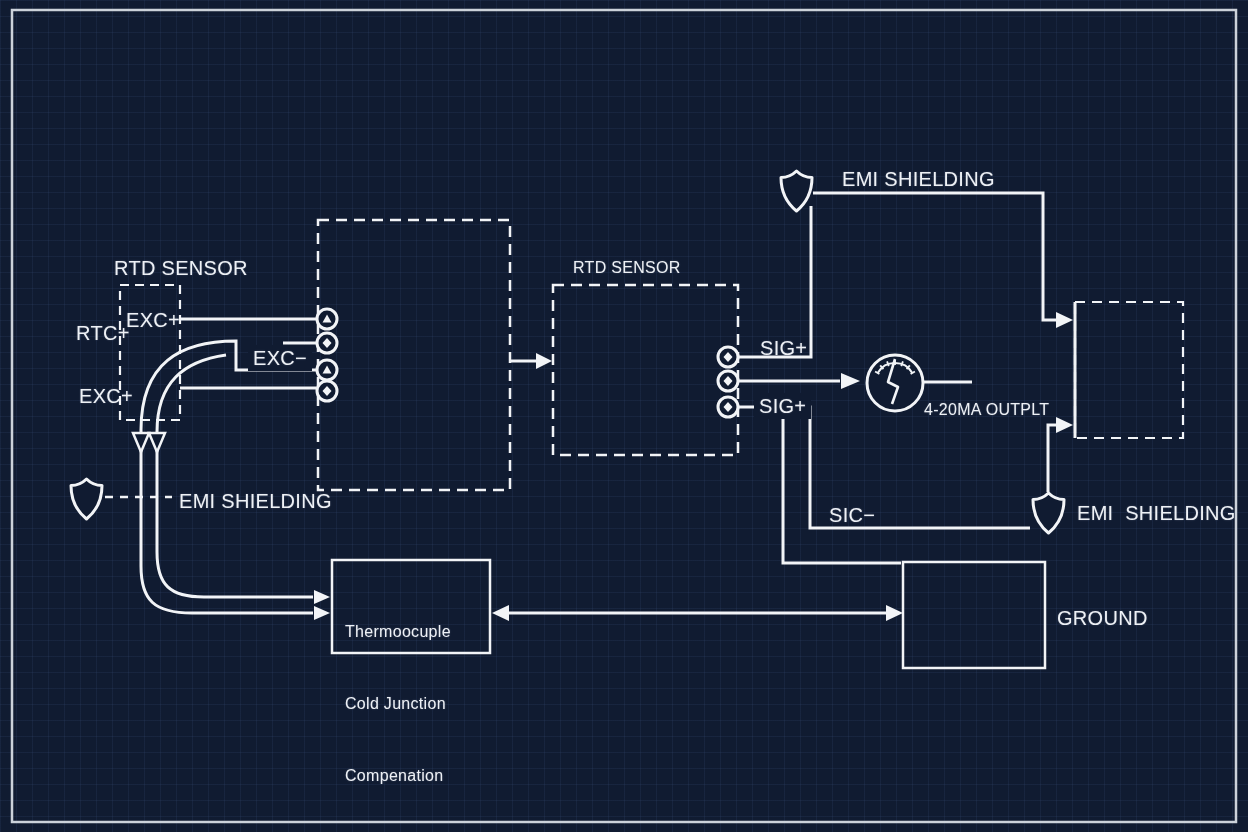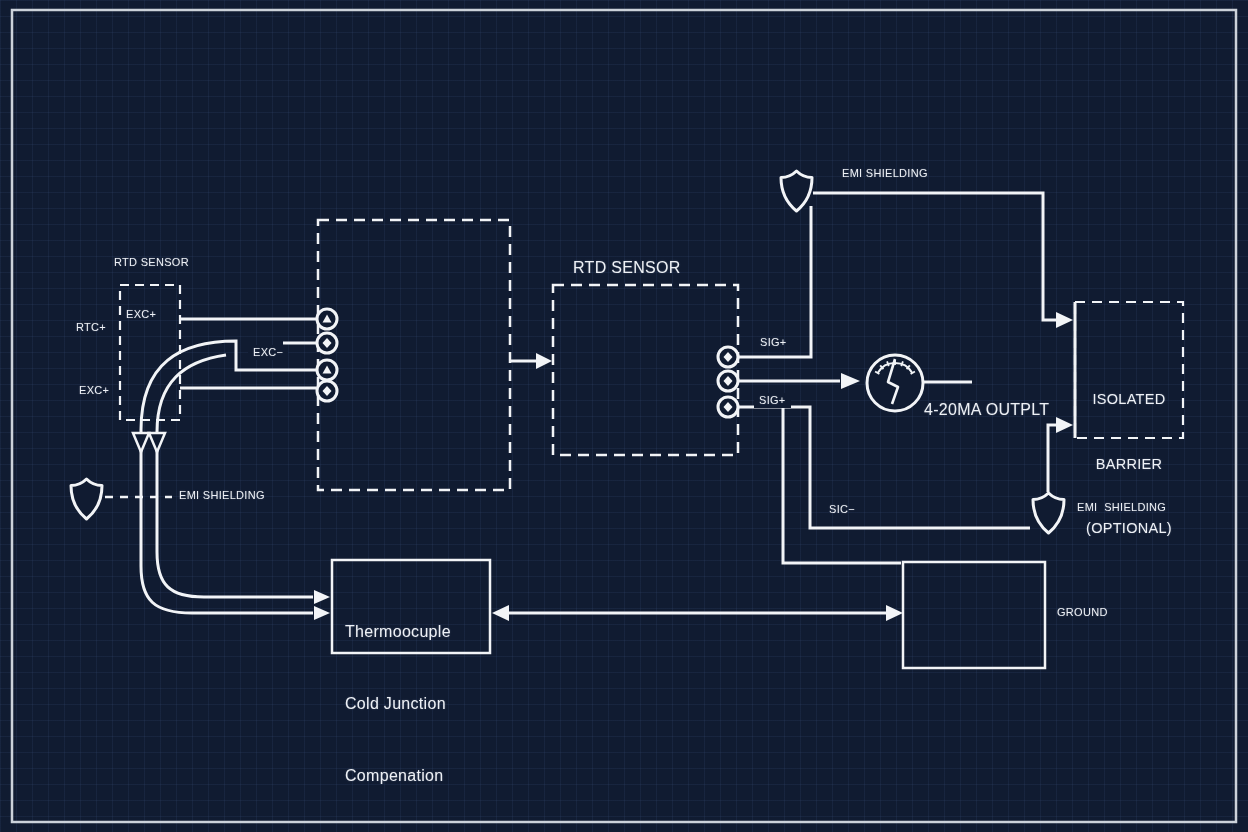--- a/index.html
+++ b/index.html
@@ -16,21 +16,21 @@
   svg.overlay{position:absolute;left:0;top:0;}
   .lbl{
     position:absolute;color:#eef1f6;letter-spacing:0.3px;
     white-space:pre;line-height:1.2;
     text-shadow:0 0 2px rgba(230,240,255,0.25);
   }
   .lbl.masked{background:#101b31;padding:1px 5px;}
   .block-text{line-height:24px;font-size:17px;font-weight:500;}
   .center{text-align:center;}
   .s14{font-size:14.5px;}
-  .s15{font-size:11px;}
+  .s15{font-size:20px;}
   .s16{font-size:16px;}
 </style>
 </head>
 <body>
 
 <div class="stage">
 
   <svg class="overlay" width="1248" height="832" viewBox="0 0 1248 832">
 
     <rect x="12" y="10" width="1224" height="812" fill="none" stroke="#ccd2da" stroke-width="2.5"></rect>
@@ -151,25 +151,20 @@
 
   <div class="lbl s16" style="left:573px;top:258px;font-weight:500;">RTD SENSOR</div>
 
 
   <div class="lbl s15" style="left:760px;top:336px;">SIG+</div>
   <div class="lbl s15 masked" style="left:754px;top:393px;">SIG+</div>
   <div class="lbl s15" style="left:829px;top:503px;">SIC−</div>
 
   <div class="lbl s16" style="left:924px;top:352px;margin-top:48px;">4-20MA OUTPLT</div>
 
-  <div class="lbl s14 center" style="left:1079px;top:346px;width:100px;line-height:21.5px;">
-    <div>ISOLATED</div>
-    <div>BARRIER</div>
-    <div>(OPTIONAL)</div>
-  </div>
 
   <div class="lbl s16" style="left:345px;top:572px;line-height:24px;font-weight:500;">
     <div>Thermoocuple</div>
     <div>Cold Junction</div>
     <div>Compenation</div>
   </div>
 
 
   <div class="lbl s15" style="left:1057px;top:606px;">GROUND</div>
 

